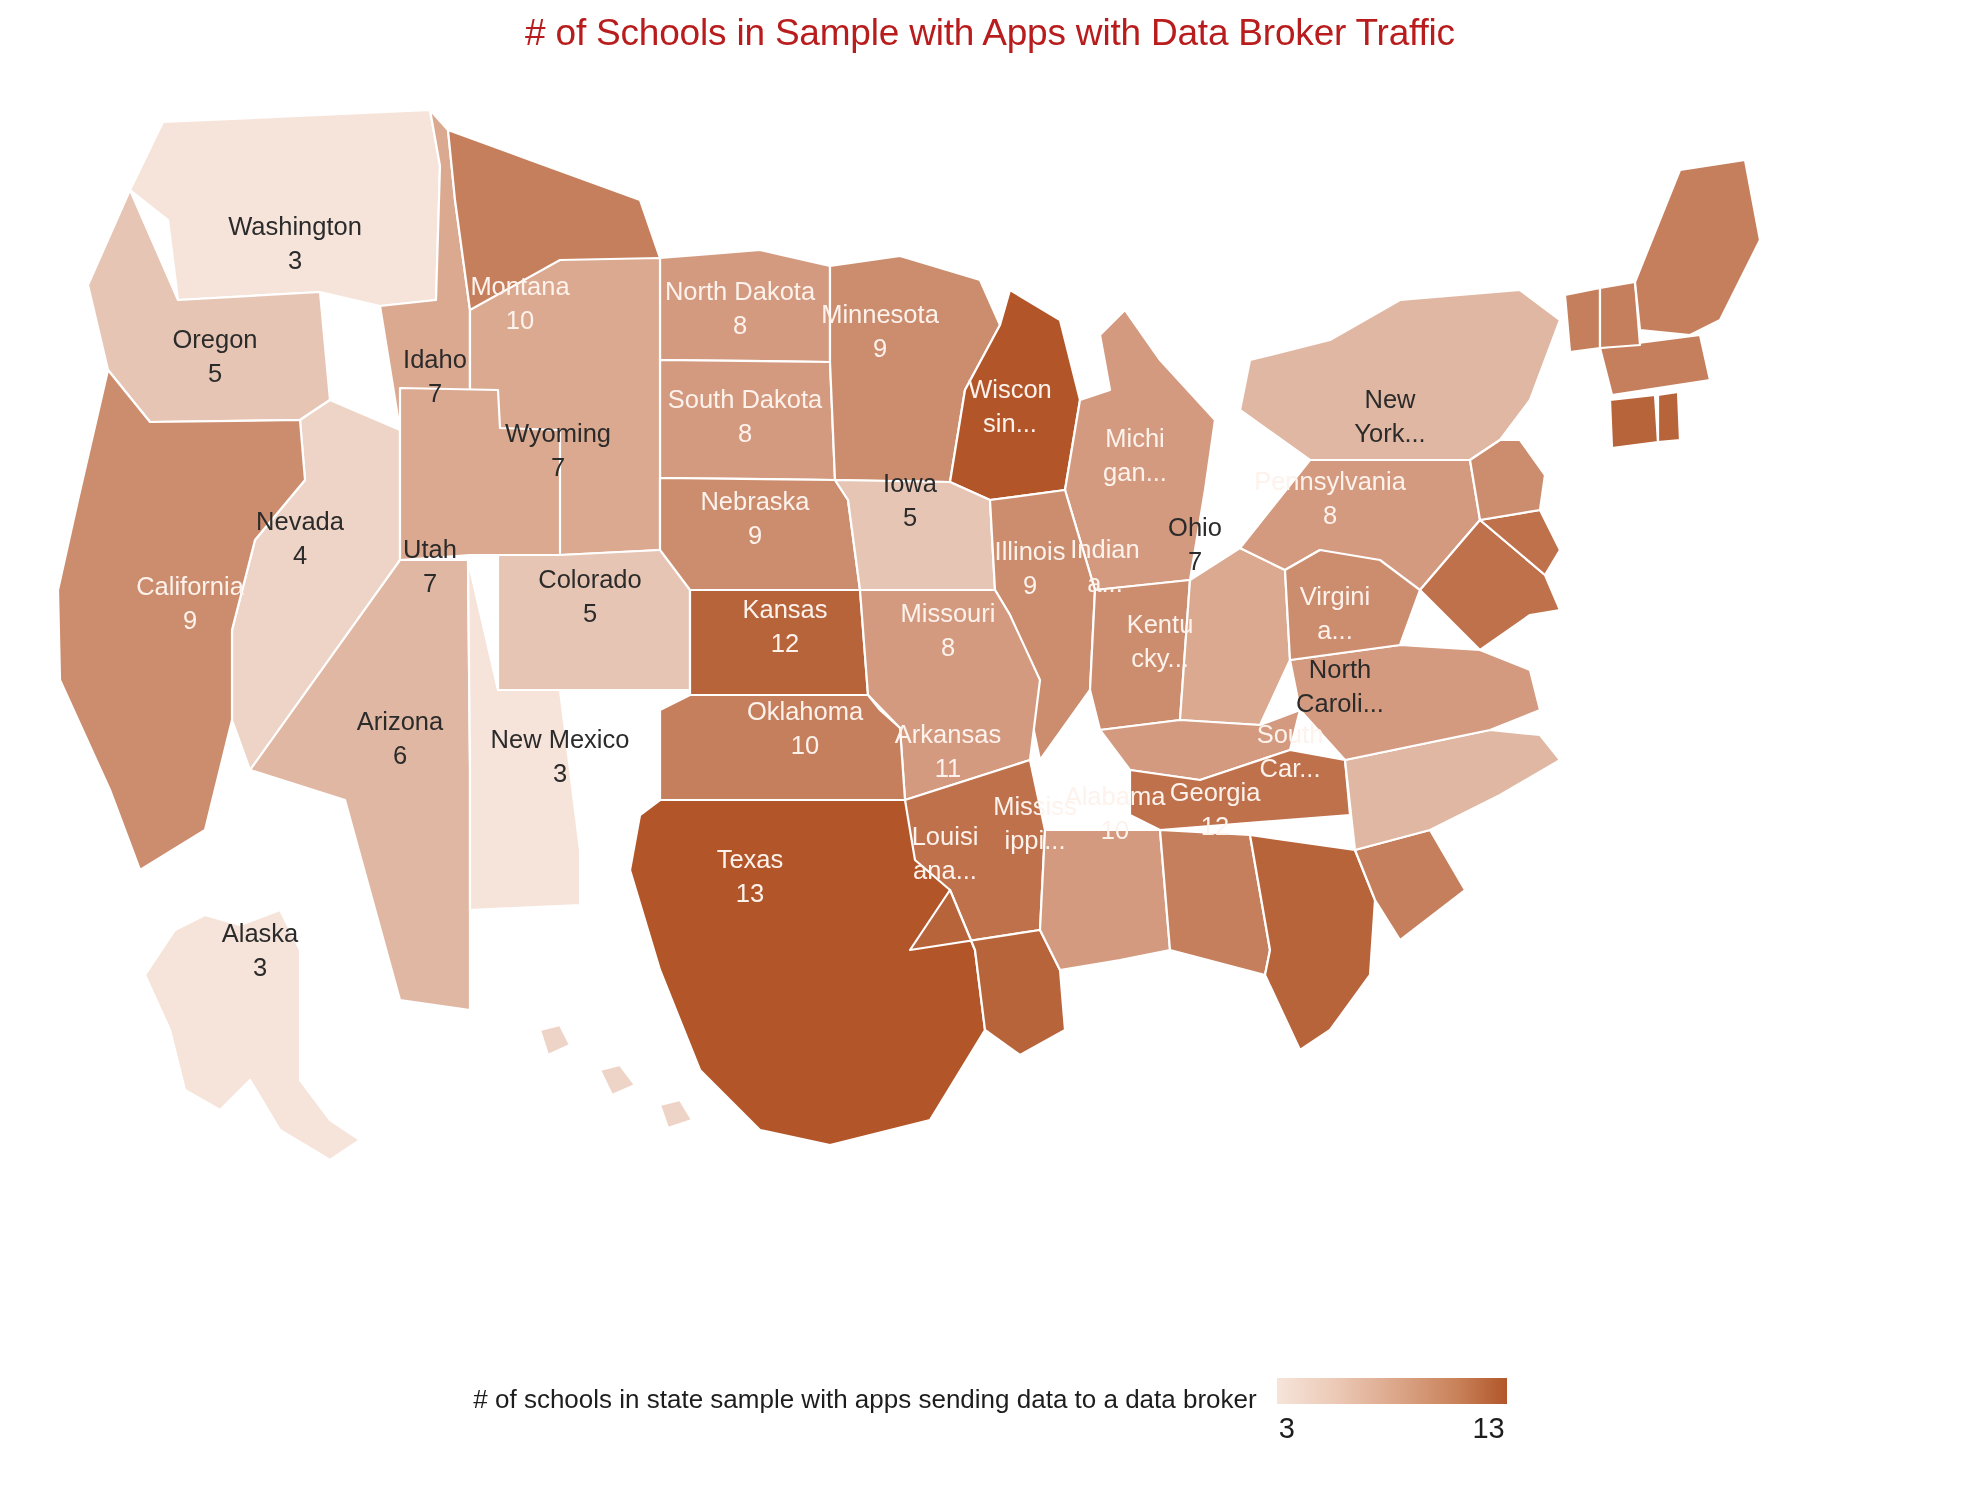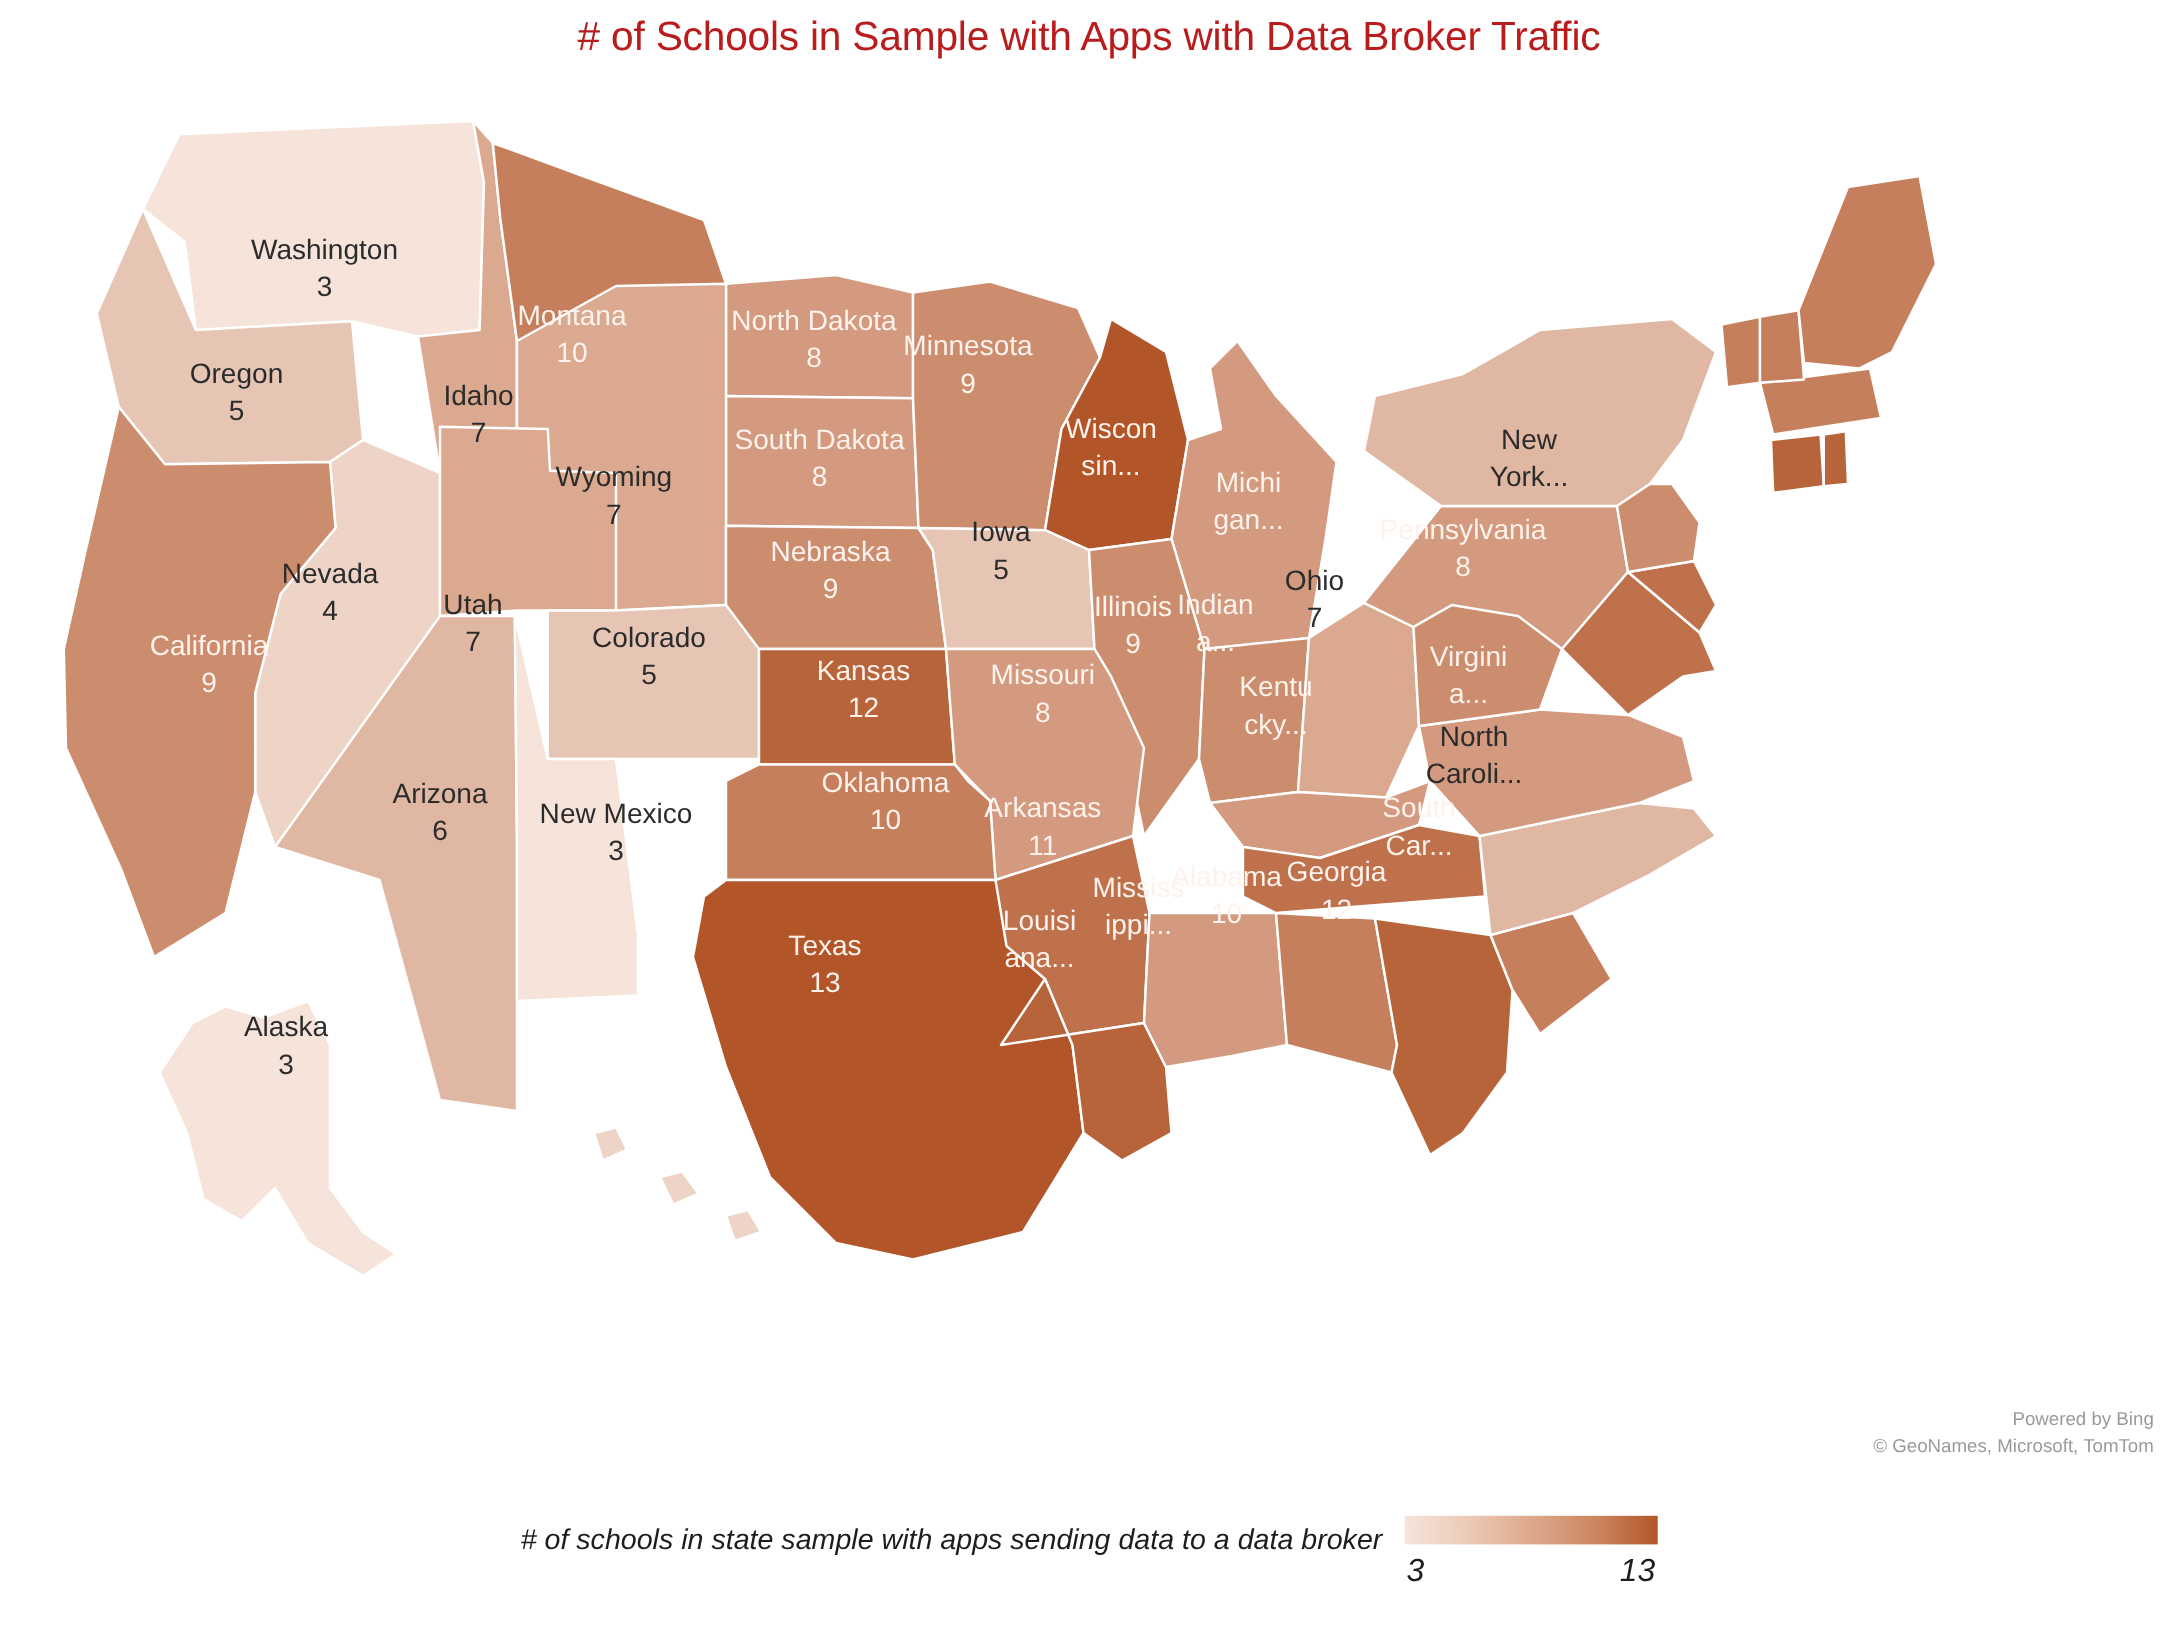--- a/index.html
+++ b/index.html
@@ -76,21 +76,20 @@
     top: 1378px;
     width: 1980px;
     display: flex;
     justify-content: center;
     align-items: flex-start;
   }
   .legend-inner {
     display: flex;
     align-items: flex-start;
     gap: 20px;
-    font-style: italic;
   }
   .legend-caption {
     font-size: 26px;
     color: #1d1d1d;
     padding-top: 6px;
     white-space: nowrap;
   }
   .legend-scale {
     display: flex;
     flex-direction: column;
@@ -350,24 +349,20 @@
           <text x="1340" y="676" class="state-value lbl-dark"></text>
           <text x="1335" y="535" class="state-label lbl-light">Virgini</text>
           <text x="1335" y="569" class="state-label lbl-light">a...</text>
           <text x="1335" y="603" class="state-value lbl-light"></text>
           <text x="260" y="872" class="state-label lbl-dark">Alaska</text>
           <text x="260" y="906" class="state-value lbl-dark">3</text>
         </g>
     </svg>
   </div>
 
-  <div class="attribution">
-    <div>Powered by Bing</div>
-    <div>© GeoNames, Microsoft, TomTom</div>
-  </div>
 
   <div id="legend">
     <div class="legend-inner">
       <div class="legend-caption"># of schools in state sample with apps sending data to a data broker</div>
       <div class="legend-scale">
         <div class="legend-bar"></div>
         <div class="legend-ticks">
           <span>3</span>
           <span>13</span>
         </div>

